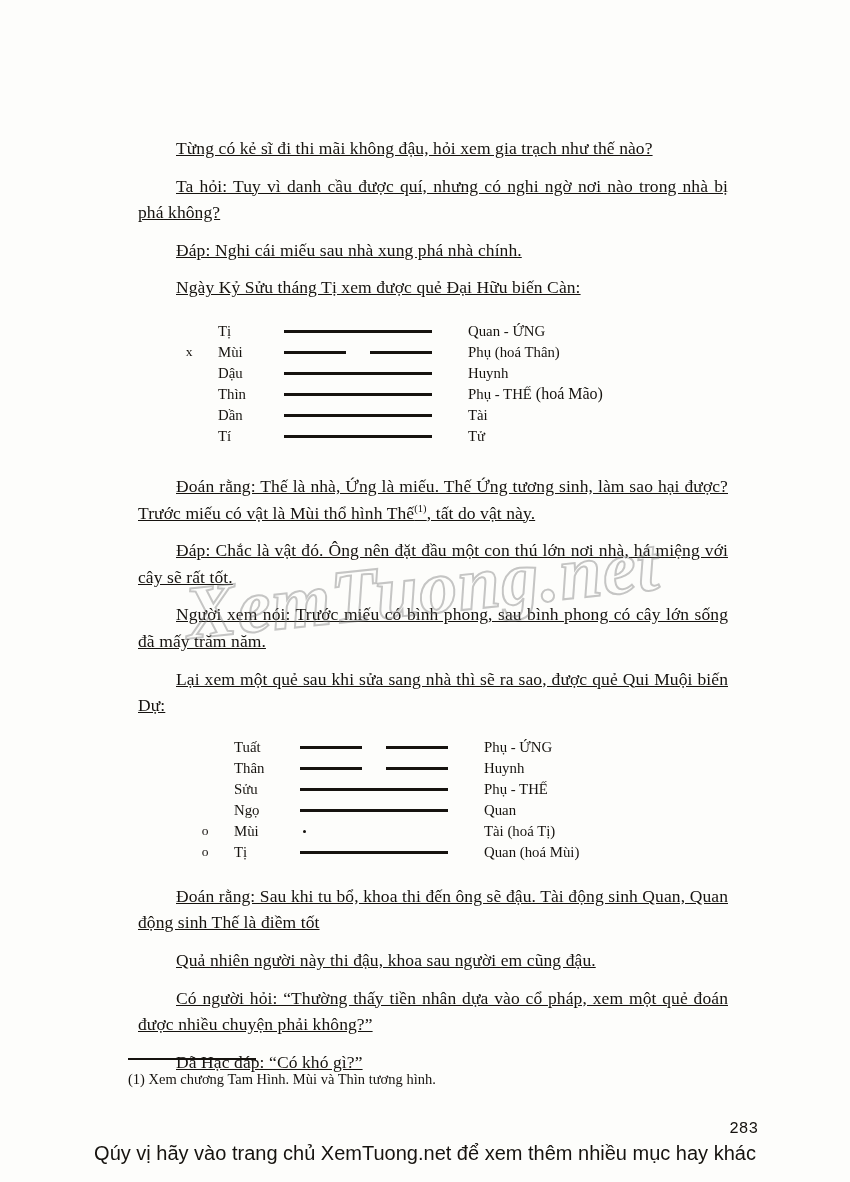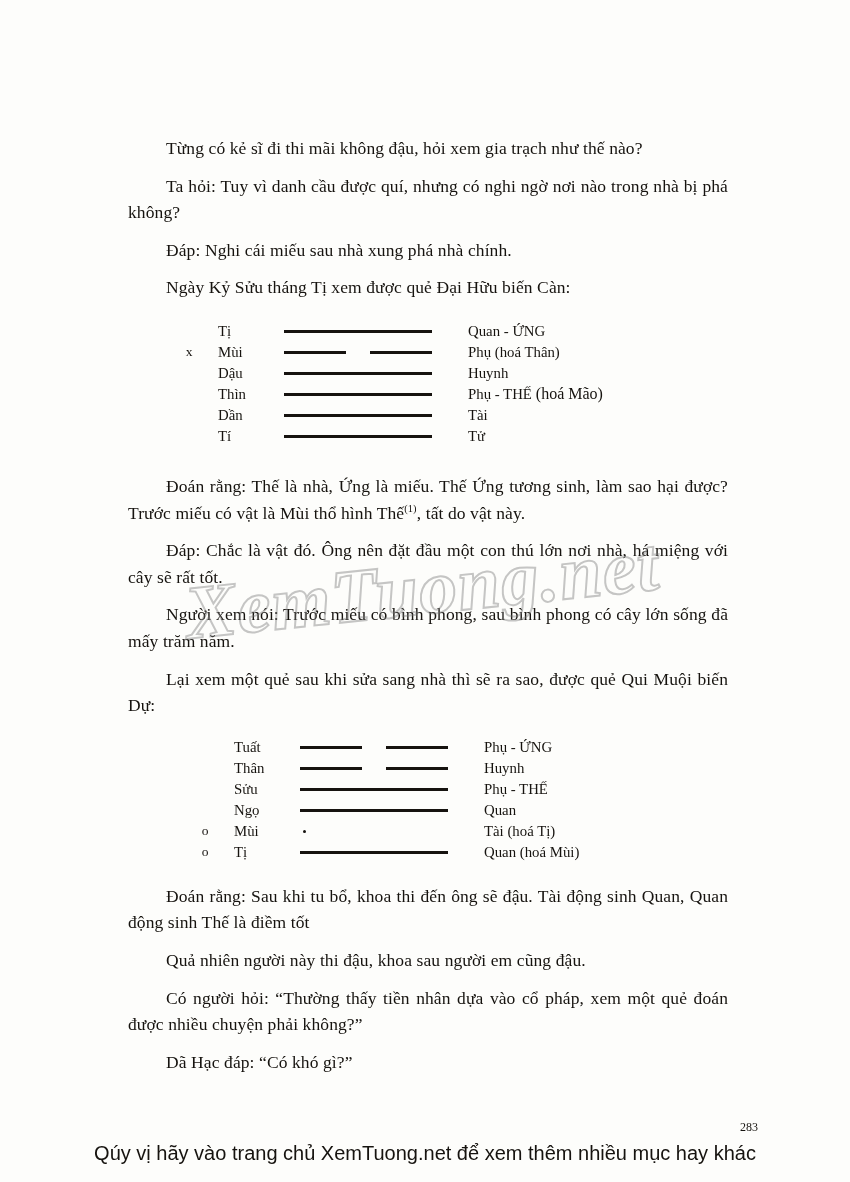--- a/index.html
+++ b/index.html
@@ -20,26 +20,27 @@
     inset: 0;
     background: #fdfdfb;
   }
   .content {
     position: absolute;
     left: 128px;
     top: 135px;
     width: 600px;
   }
   p.para {
-    margin: 0 0 11px 0;
+    margin: 0 0 11px 10px;
     font-size: 17.5px;
     line-height: 1.52;
     text-align: justify;
     text-indent: 38px;
     letter-spacing: 0.1px;
+    text-decoration: underline;
   }
   p.para:last-child { margin-bottom: 0; }
 
   
   .hex-block {
     margin: 18px 0 20px 0;
     position: relative;
   }
   .hex-block.first { margin: 20px 0 26px 0; }
   .hex-row {
@@ -134,22 +135,22 @@
   .footnote-text {
     font-size: 14.5px;
     line-height: 1.4;
   }
 
   
   .page-number {
     position: absolute;
     right: 92px;
     top: 1120px;
-    font-size: 12px;
-    font-family: Liberation Serif, serif;
+    font-size: 16px;
+    font-family: Liberation Mono, monospace;
   }
 
   
   .banner {
     position: absolute;
     left: 0;
     right: 0;
     top: 1142px;
     text-align: center;
     font-family: "Liberation Sans", sans-serif;
@@ -315,18 +316,22 @@
     <p class="para">Quả nhiên người này thi đậu, khoa sau người em cũng đậu.</p>
     <p class="para">Có người hỏi: “Thường thấy tiền nhân dựa vào cổ pháp, xem một quẻ đoán được nhiều chuyện phải không?”</p>
     <p class="para">Dã Hạc đáp: “Có khó gì?”</p>
 
   </div>
 
   <div class="watermark">
     <span>XemTuong.net</span>
   </div>
 
+  <div class="footnote-wrap">
+    <div class="footnote-rule"></div>
+    <div class="footnote-text">(1) Xem chương Tam Hình. Mùi và Thìn tương hình.</div>
+  </div>
 
   <div class="page-number">283</div>
 
   <div class="banner">Qúy vị hãy vào trang chủ XemTuong.net để xem thêm nhiều mục hay khác</div>
 
 </div>
 
 </body></html>

